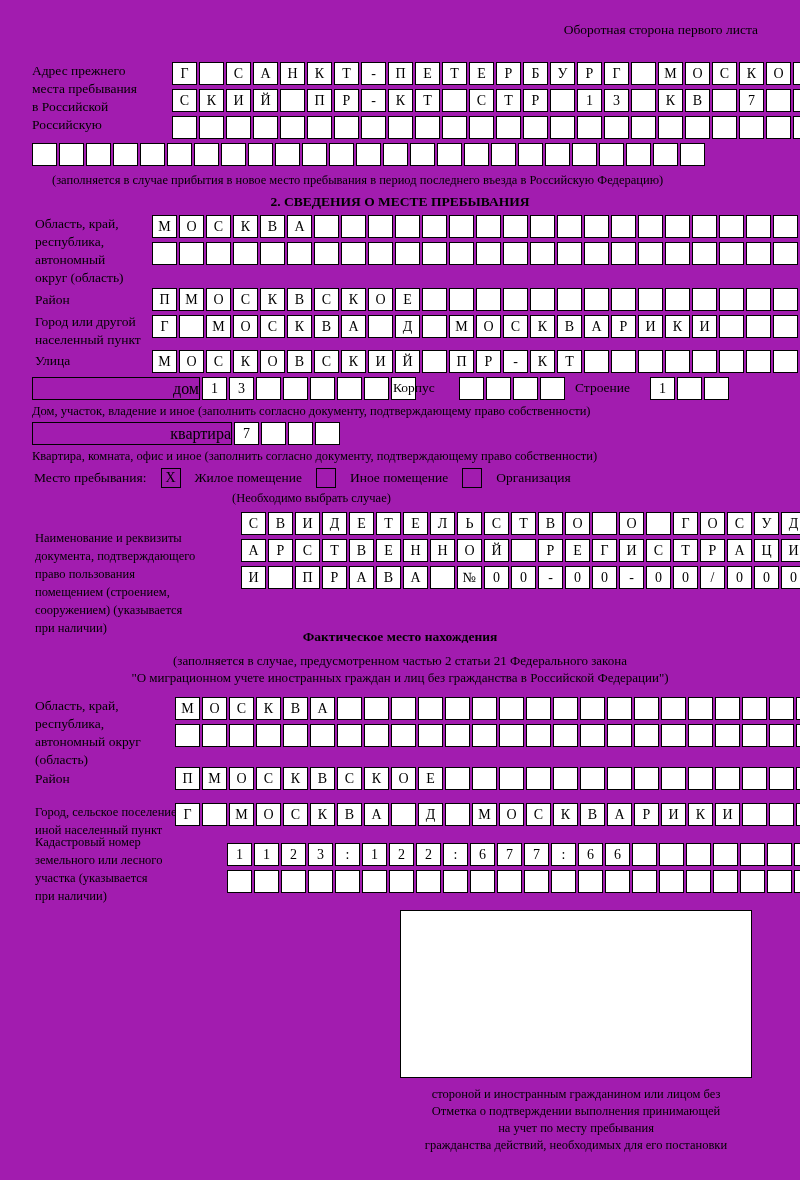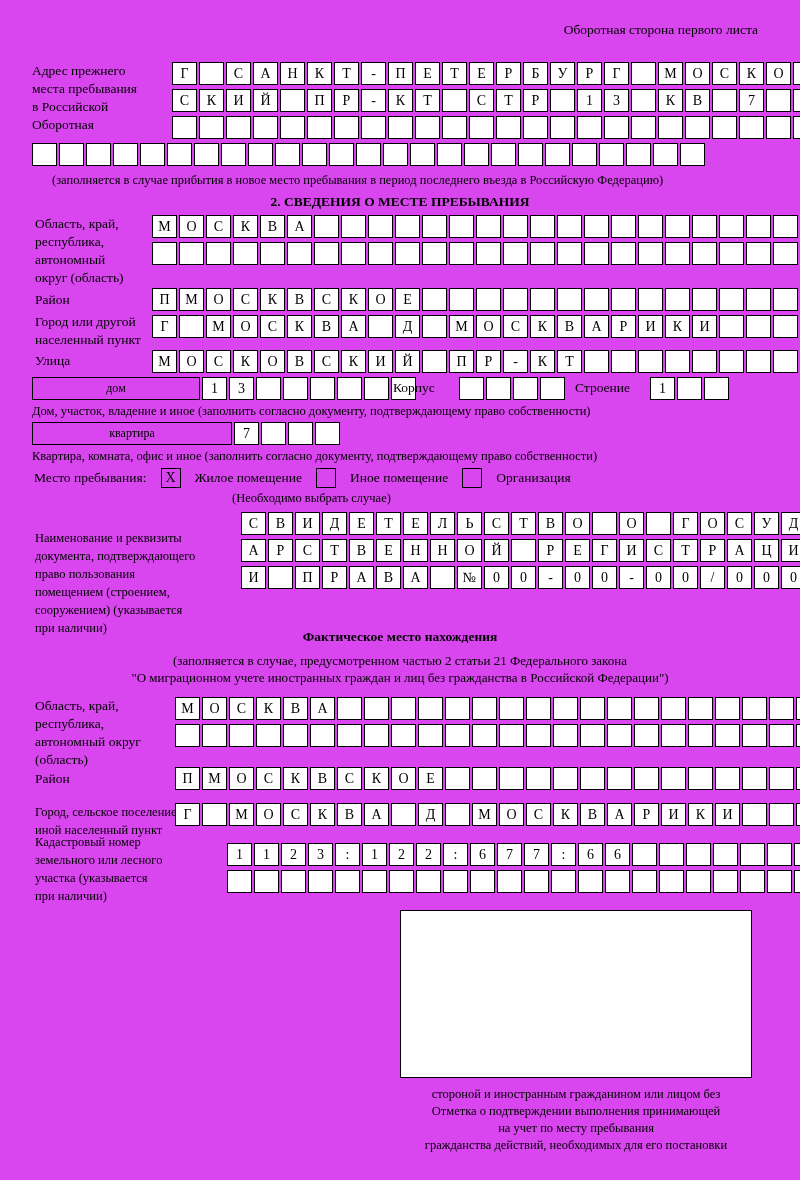--- a/index.html
+++ b/index.html
@@ -8,21 +8,21 @@
     background: #ffffff;
   }
   body {
     font-family: "Liberation Serif", serif;
     color: #000;
   }
   #page {
     position: relative;
     width: 800px;
     height: 1180px;
-    background: #d946ef;
+    background: #a21caf;
     overflow: hidden;
   }
   .hdr-right {
     position: absolute;
     right: 42px;
     top: 22px;
     font-size: 13.5px;
   }
   .lbl {
     position: absolute;
@@ -59,22 +59,22 @@
     font-size: 14px;
     line-height: 21px;
     font-family: "Liberation Serif", serif;
     background: #fff;
   }
   .wide-field {
     position: absolute;
     border: 1px solid #000;
     box-sizing: border-box;
     height: 23px;
-    text-align: center;
-    font-size: 12px;
+    text-align: right;
+    font-size: 16px;
     line-height: 21px;
   }
   .note {
     position: absolute;
     font-size: 12.5px;
     line-height: 16px;
   }
   .checkbox {
     width: 20px;
     height: 20px;
@@ -110,21 +110,21 @@
 <body>
 
 <div id="page">
 
   <div class="hdr-right">Оборотная сторона первого листа</div>
 
   <div class="lbl" style="left:32px; top:62px;">
     <div>Адрес прежнего</div>
     <div>места пребывания</div>
     <div>в Российской</div>
-    <div>Оборотная</div>
+    <div>Российскую</div>
   </div>
 
   <div class="row" id="pa-row0" style="left:172px; top:62px;">
       <div class="cell">Г</div>
       <div class="cell"></div>
       <div class="cell">С</div>
       <div class="cell">А</div>
       <div class="cell">Н</div>
       <div class="cell">К</div>
       <div class="cell">Т</div>

